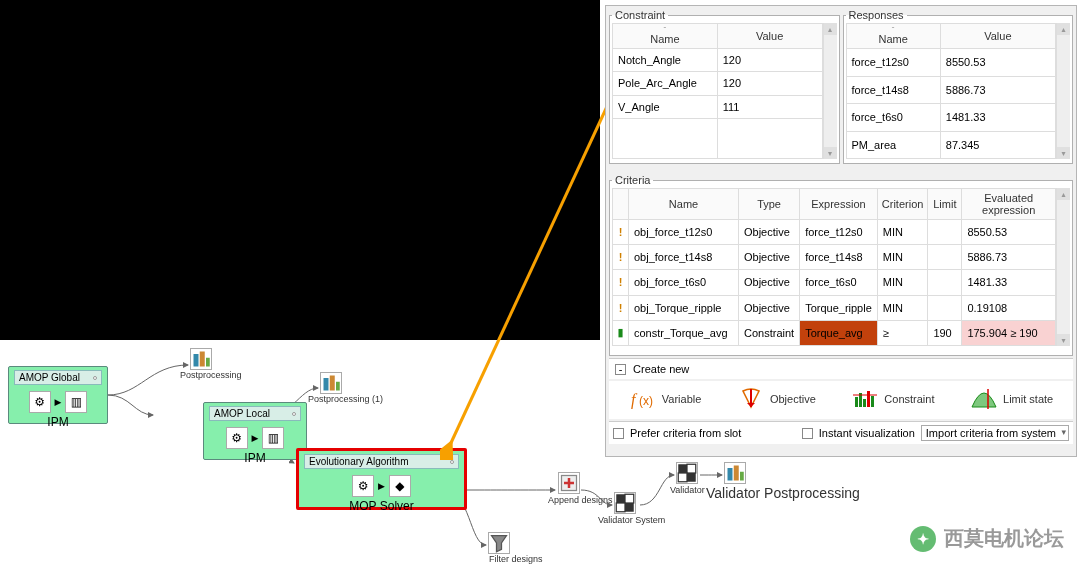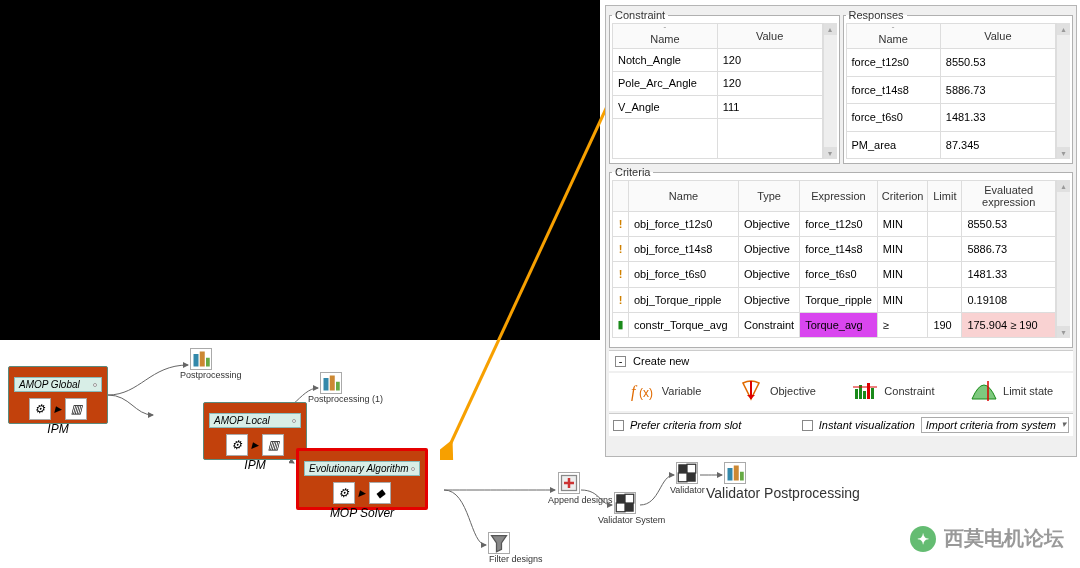--- a/index.html
+++ b/index.html
@@ -1,20 +1,20 @@
 <!DOCTYPE html>
 <html><head>
 <meta charset="utf-8">
 <style>
   * { box-sizing: border-box; margin: 0; padding: 0; }
   body { font-family: Tahoma, Arial, sans-serif; font-size: 11px; width: 1080px; height: 568px; background: #fff; position: relative; overflow: hidden; }
   .top-black { position: absolute; top: 0; left: 0; width: 600px; height: 360px; background: #000; }
 
   .workflow { position: absolute; top: 340px; left: 0; width: 760px; height: 228px; background: #fff; }
-  .node-box { position: absolute; background: #c2410c; border: 1px solid #5b8a7d; border-radius: 2px; padding: 10px 5px; font-style: italic; }
+  .node-box { position: absolute; background: #86efac; border: 1px solid #5b8a7d; border-radius: 2px; padding: 3px 5px; }
   .node-title { background: #d8eee7; border: 1px solid #8bb; font-size: 10px; padding: 1px 4px; margin-bottom: 6px; display: flex; justify-content: space-between; align-items: center; }
   .node-inner { display: flex; align-items: center; gap: 4px; }
   .node-sub { font-size: 12px; text-align: center; margin-top: 2px; }
   .mini-icon { width: 22px; height: 22px; background: #fff; border: 1px solid #aaa; display: inline-flex; align-items: center; justify-content: center; font-size: 12px; }
   .tiny-label { position: absolute; font-size: 9px; color: #333; white-space: nowrap; }
   .tiny-box { position: absolute; width: 22px; height: 22px; background: #fff; border: 1px solid #aaa; display:flex; align-items:center; justify-content:center; }
   .red-outline { border: 3px solid #e50000 !important; }
   .connector { position:absolute; width:4px;height:4px;background:#fff;border:1px solid #999;border-radius:50%; }
 
   .arrow { position: absolute; }
@@ -26,29 +26,29 @@
   .tbl-wrap { overflow: hidden; height: calc(100% - 2px); display:flex; }
   .scroll-v { width:14px; background:#f4f4f4; border-left:1px solid #ddd; display:flex; flex-direction:column; justify-content:space-between; align-items:center; font-size:8px; color:#999; }
   .scroll-v .sb-track { flex:1; width:100%; background:#eee; }
   .scroll-v .sb-btn { height:12px; width:100%; background:#e0e0e0; display:flex;align-items:center;justify-content:center; }
   table { border-collapse: collapse; width: 100%; font-size: 11px; }
   th { background: #fafafa; border: 1px solid #ddd; padding: 3px 4px; font-weight: normal; color: #333; text-align: center; position:relative; }
   th .sort { font-size:8px; color:#888; display:block; line-height:6px; }
   td { border: 1px solid #ddd; padding: 4px 5px; background: #fff; }
   .td-icon { width: 16px; text-align:center; padding:2px; }
   .row-fail td { background: #f9d2d2; }
-  .crit { flex: 0 0 auto; height: 182px; }
+  .crit { flex: 0 0 auto; height: 182px; margin-top: 8px; }
   .crit .tbl-wrap { height: 158px; }
 
   .create-row { border-top: 1px solid #ccc; padding: 4px 6px; font-size: 11px; background:#fff; }
   .create-items { display: flex; justify-content: space-around; align-items: center; padding: 6px 2px 8px; background:#fff; }
   .create-items .item { display: flex; align-items: center; gap: 5px; font-size: 11px; color:#333; }
   .create-items svg { width: 28px; height: 24px; }
 
-  .bottom-row { display: flex; align-items: center; gap: 6px; padding: 3px 4px; border-top:1px solid #ccc; font-size:11px; background:#fff;font-style:italic; }
+  .bottom-row { display: flex; align-items: center; gap: 6px; padding: 3px 4px; border-top:1px solid #ccc; font-size:11px; background:#fff; }
   .chk { width: 11px; height: 11px; border: 1px solid #888; background: #fff; display:inline-block; flex:0 0 auto; }
   .sel { border:1px solid #aaa; background:#fff; padding:1px 12px 1px 4px; font-size:11px; position:relative; }
   .sel:after { content:"▾"; position:absolute; right:2px; top:1px; font-size:9px; color:#666; }
 
   .watermark { position: absolute; bottom: 16px; right: 16px; display: flex; align-items:center; gap:8px; color:#efefef; font-size:20px; font-weight:bold; opacity:0.85; }
   .wm-circle { width: 26px; height:26px; border-radius:50%; background:#49b15a; display:flex; align-items:center; justify-content:center; color:#fff; font-size:14px; }
 
   svg.flow-svg { position:absolute; top:0; left:0; pointer-events:none; }
 </style>
 </head>
@@ -93,21 +93,21 @@
         <span class="connector" style="position:static"></span>
       </div>
     <div class="node-inner" style="justify-content:center;">
       <span class="mini-icon">⚙</span>
       <span style="font-size:9px;">▶</span>
       <span class="mini-icon">▥</span>
     </div>
     <div class="node-sub">IPM</div>
   </div>
 
-  <div class="node-box red-outline" style="top:108px;left:296px;width:132px;height:62px;">
+  <div class="node-box red-outline" style="top:108px;left:296px;width:171px;height:62px;">
     <div class="node-title">
         <span>Evolutionary Algorithm</span>
         <span class="connector" style="position:static"></span>
       </div>
     <div class="node-inner" style="justify-content:center;">
       <span class="mini-icon">⚙</span>
       <span style="font-size:9px;">▶</span>
       <span class="mini-icon">◆</span>
     </div>
     <div class="node-sub">MOP Solver</div>
@@ -311,21 +311,21 @@
               <td>Objective</td>
               <td>Torque_ripple</td>
               <td>MIN</td>
               <td></td>
               <td>0.19108</td>
             </tr>
         <tr class="row-fail">
               <td class="td-icon" style="color:#1a8a1a;background:#fff;">▮</td>
               <td style="background:#fff">constr_Torque_avg</td>
               <td style="background:#fff">Constraint</td>
-              <td style="background:#d946ef">Torque_avg</td>
+              <td style="background:#c2410c">Torque_avg</td>
               <td style="background:#fff">≥</td>
               <td style="background:#fff">190</td>
               <td>175.904 ≥ 190</td>
             </tr>
       </tbody>
     </table>
     <div class="scroll-v">
           <div class="sb-btn">▴</div>
           <div class="sb-track"></div>
           <div class="sb-btn">▾</div>

